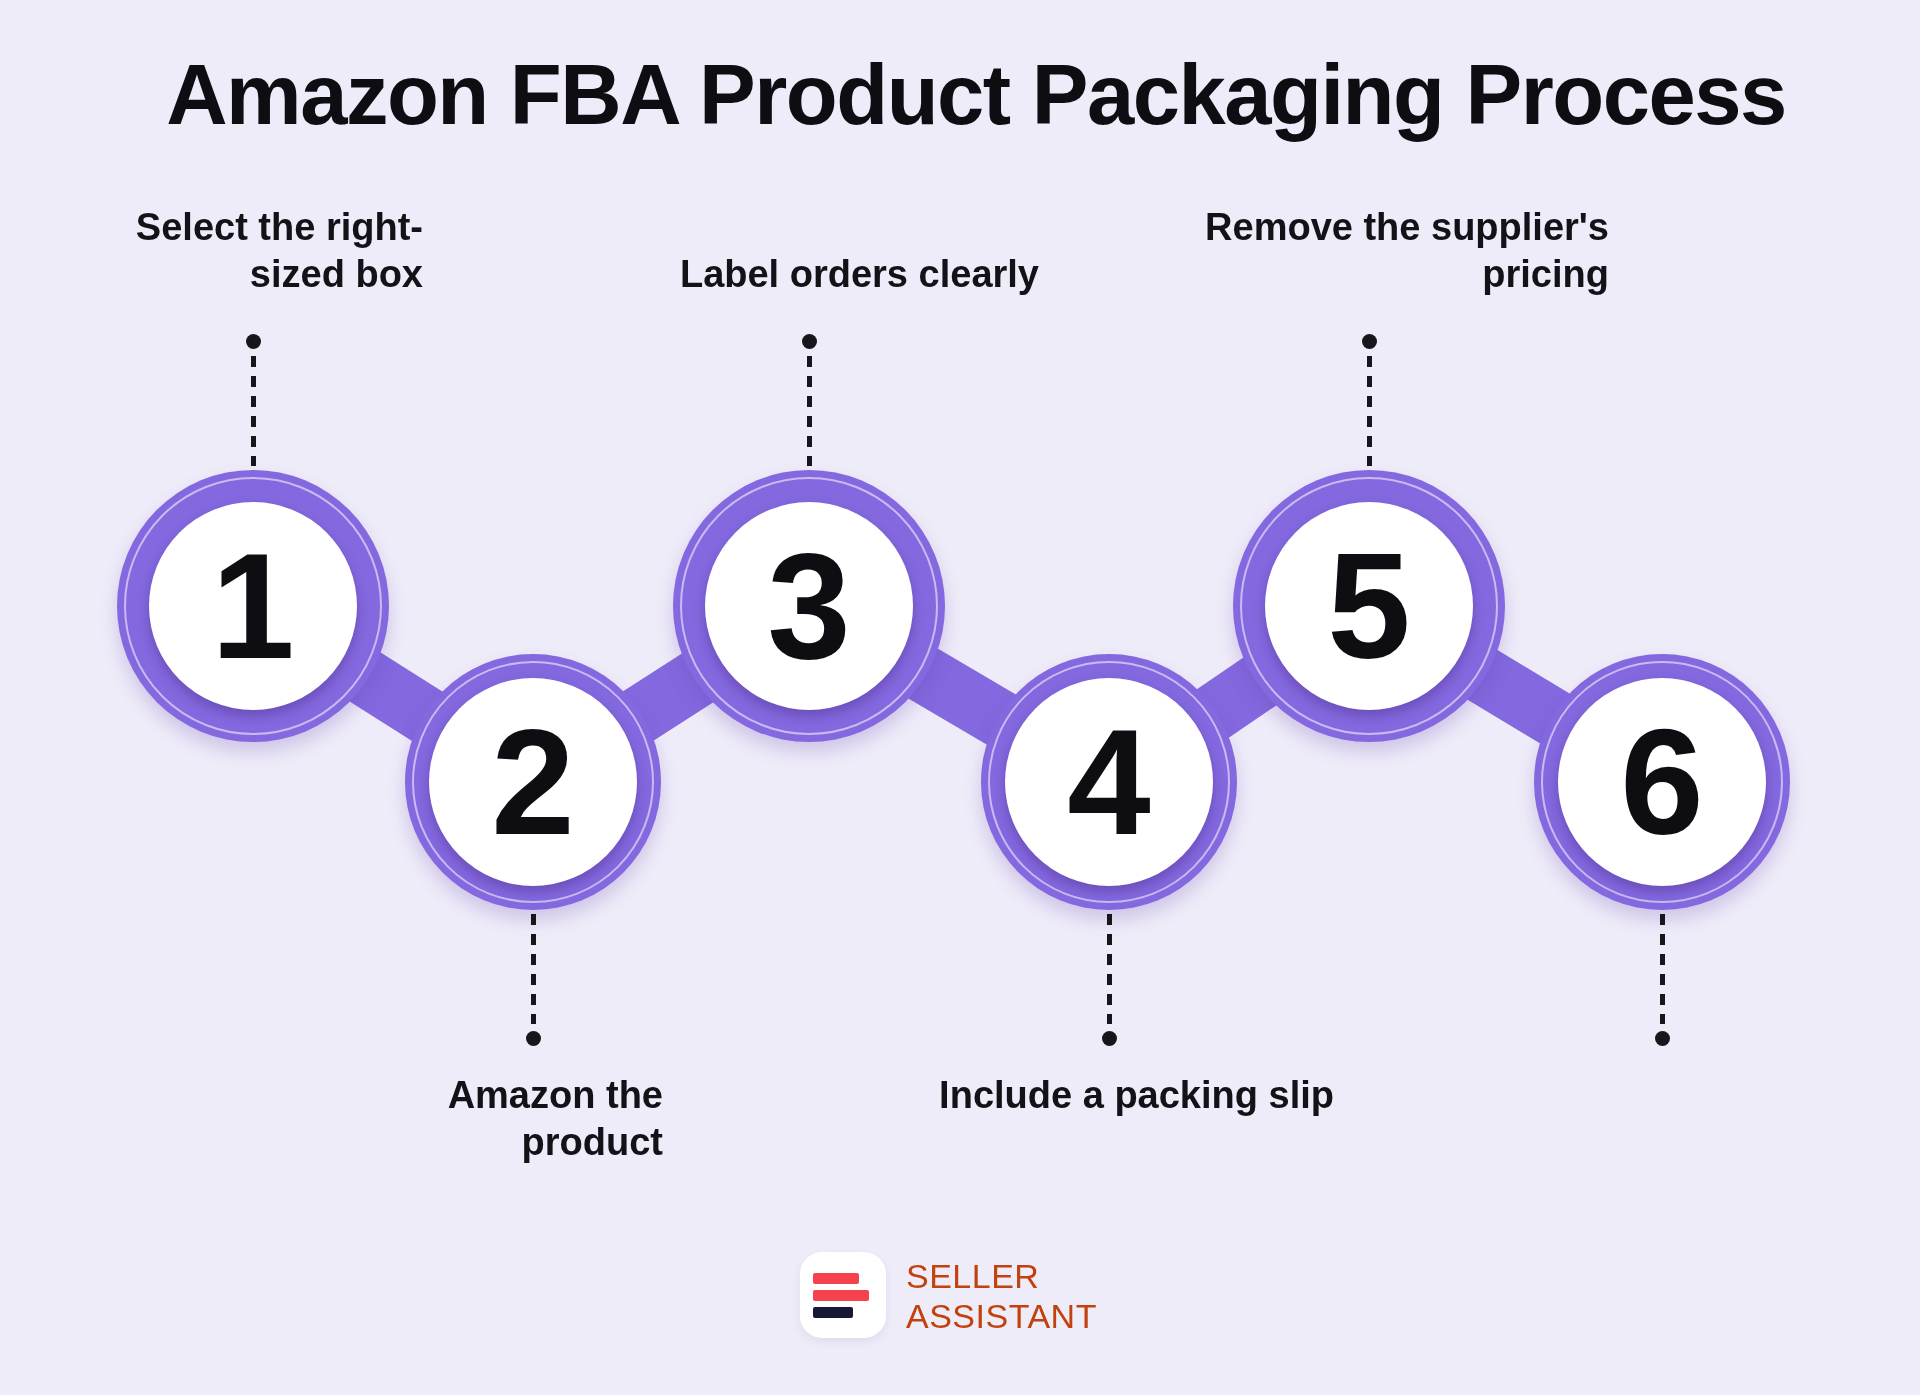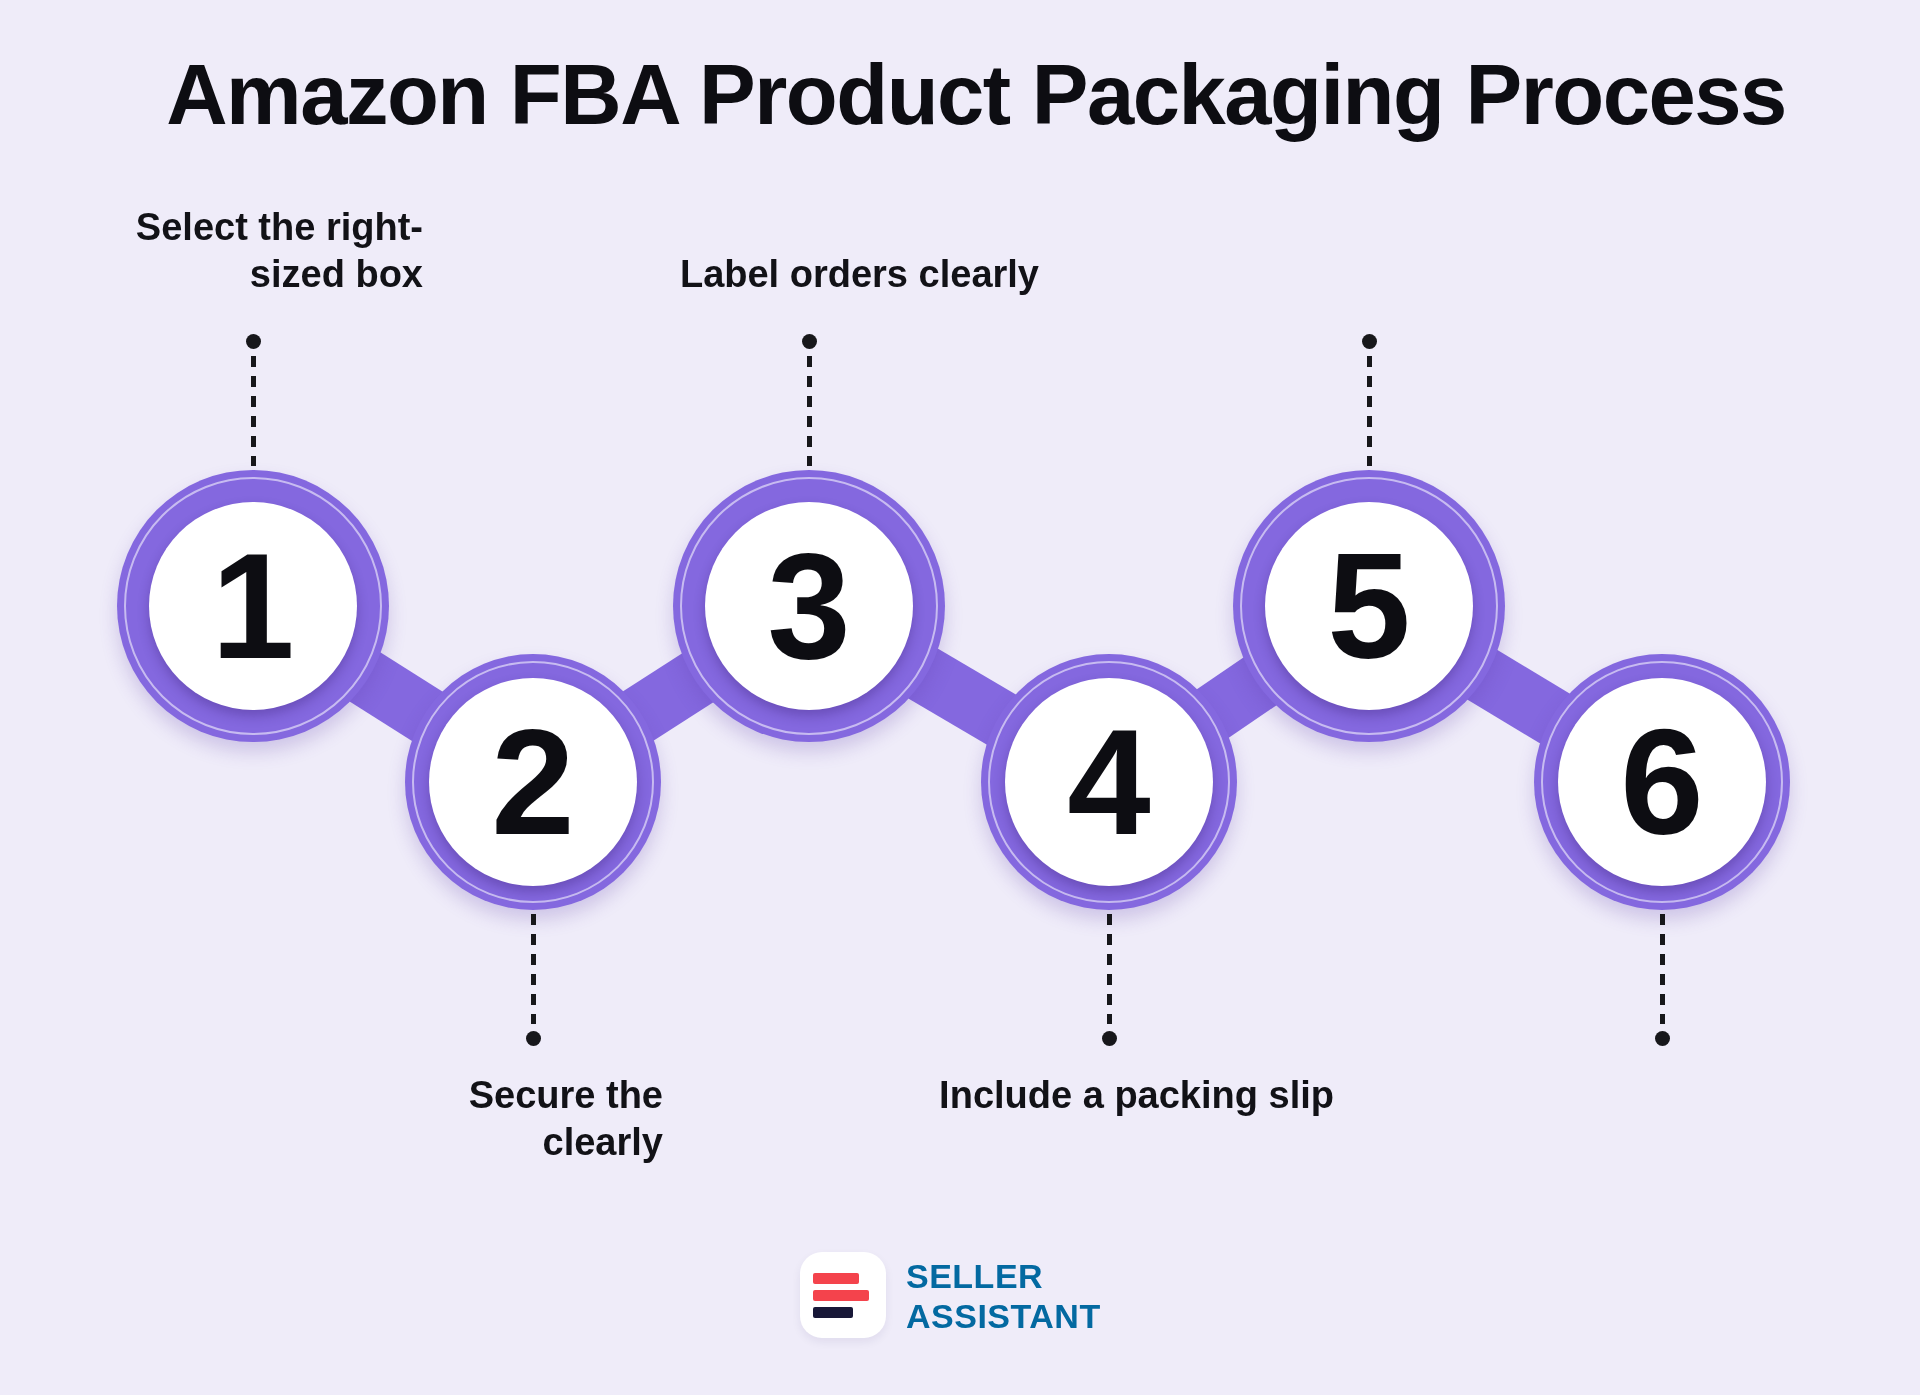--- a/index.html
+++ b/index.html
@@ -124,23 +124,23 @@
   }
   .logo-bar{position:absolute;left:13px;height:11px;border-radius:2px;}
   .logo-bar.b1{top:21px;width:46px;background:#F4434C;}
   .logo-bar.b2{top:38px;width:56px;background:#F4434C;}
   .logo-bar.b3{top:55px;width:40px;background:#181838;}
   .brand-name{
     position:absolute;
     left:906px;top:1256px;
     font-size:34px;
     line-height:40px;
-    font-weight:700;
+    font-weight:400;
     letter-spacing:0.5px;
-    color:#0369a1;
+    color:#c2410c;
   }
 </style>
 </head>
 <body>
 
 <div class="canvas">
 
   <h1 class="title">Amazon FBA Product Packaging Process</h1>
 
   <div class="connector conn-1"></div>
@@ -205,23 +205,24 @@
   <div class="leader leader-top lx5">
     <span class="dot"></span>
     <span class="dashes"></span>
   </div>
   <div class="leader leader-bottom lx6">
     <span class="dashes"></span>
     <span class="dot"></span>
   </div>
 
   <div class="step-label lab1">Select the right-sized box</div>
-  <div class="step-label lab2">Secure the clearly</div>
+  <div class="step-label lab2">Amazon the product</div>
   <div class="step-label lab3">Label orders clearly</div>
   <div class="step-label lab4">Include a packing slip</div>
+  <div class="step-label lab5">Remove the supplier's pricing</div>
 
   <div class="logo-box">
     <div class="logo-bar b1"></div>
     <div class="logo-bar b2"></div>
     <div class="logo-bar b3"></div>
   </div>
   <div class="brand-name">
     <div>SELLER</div>
     <div>ASSISTANT</div>
   </div>

